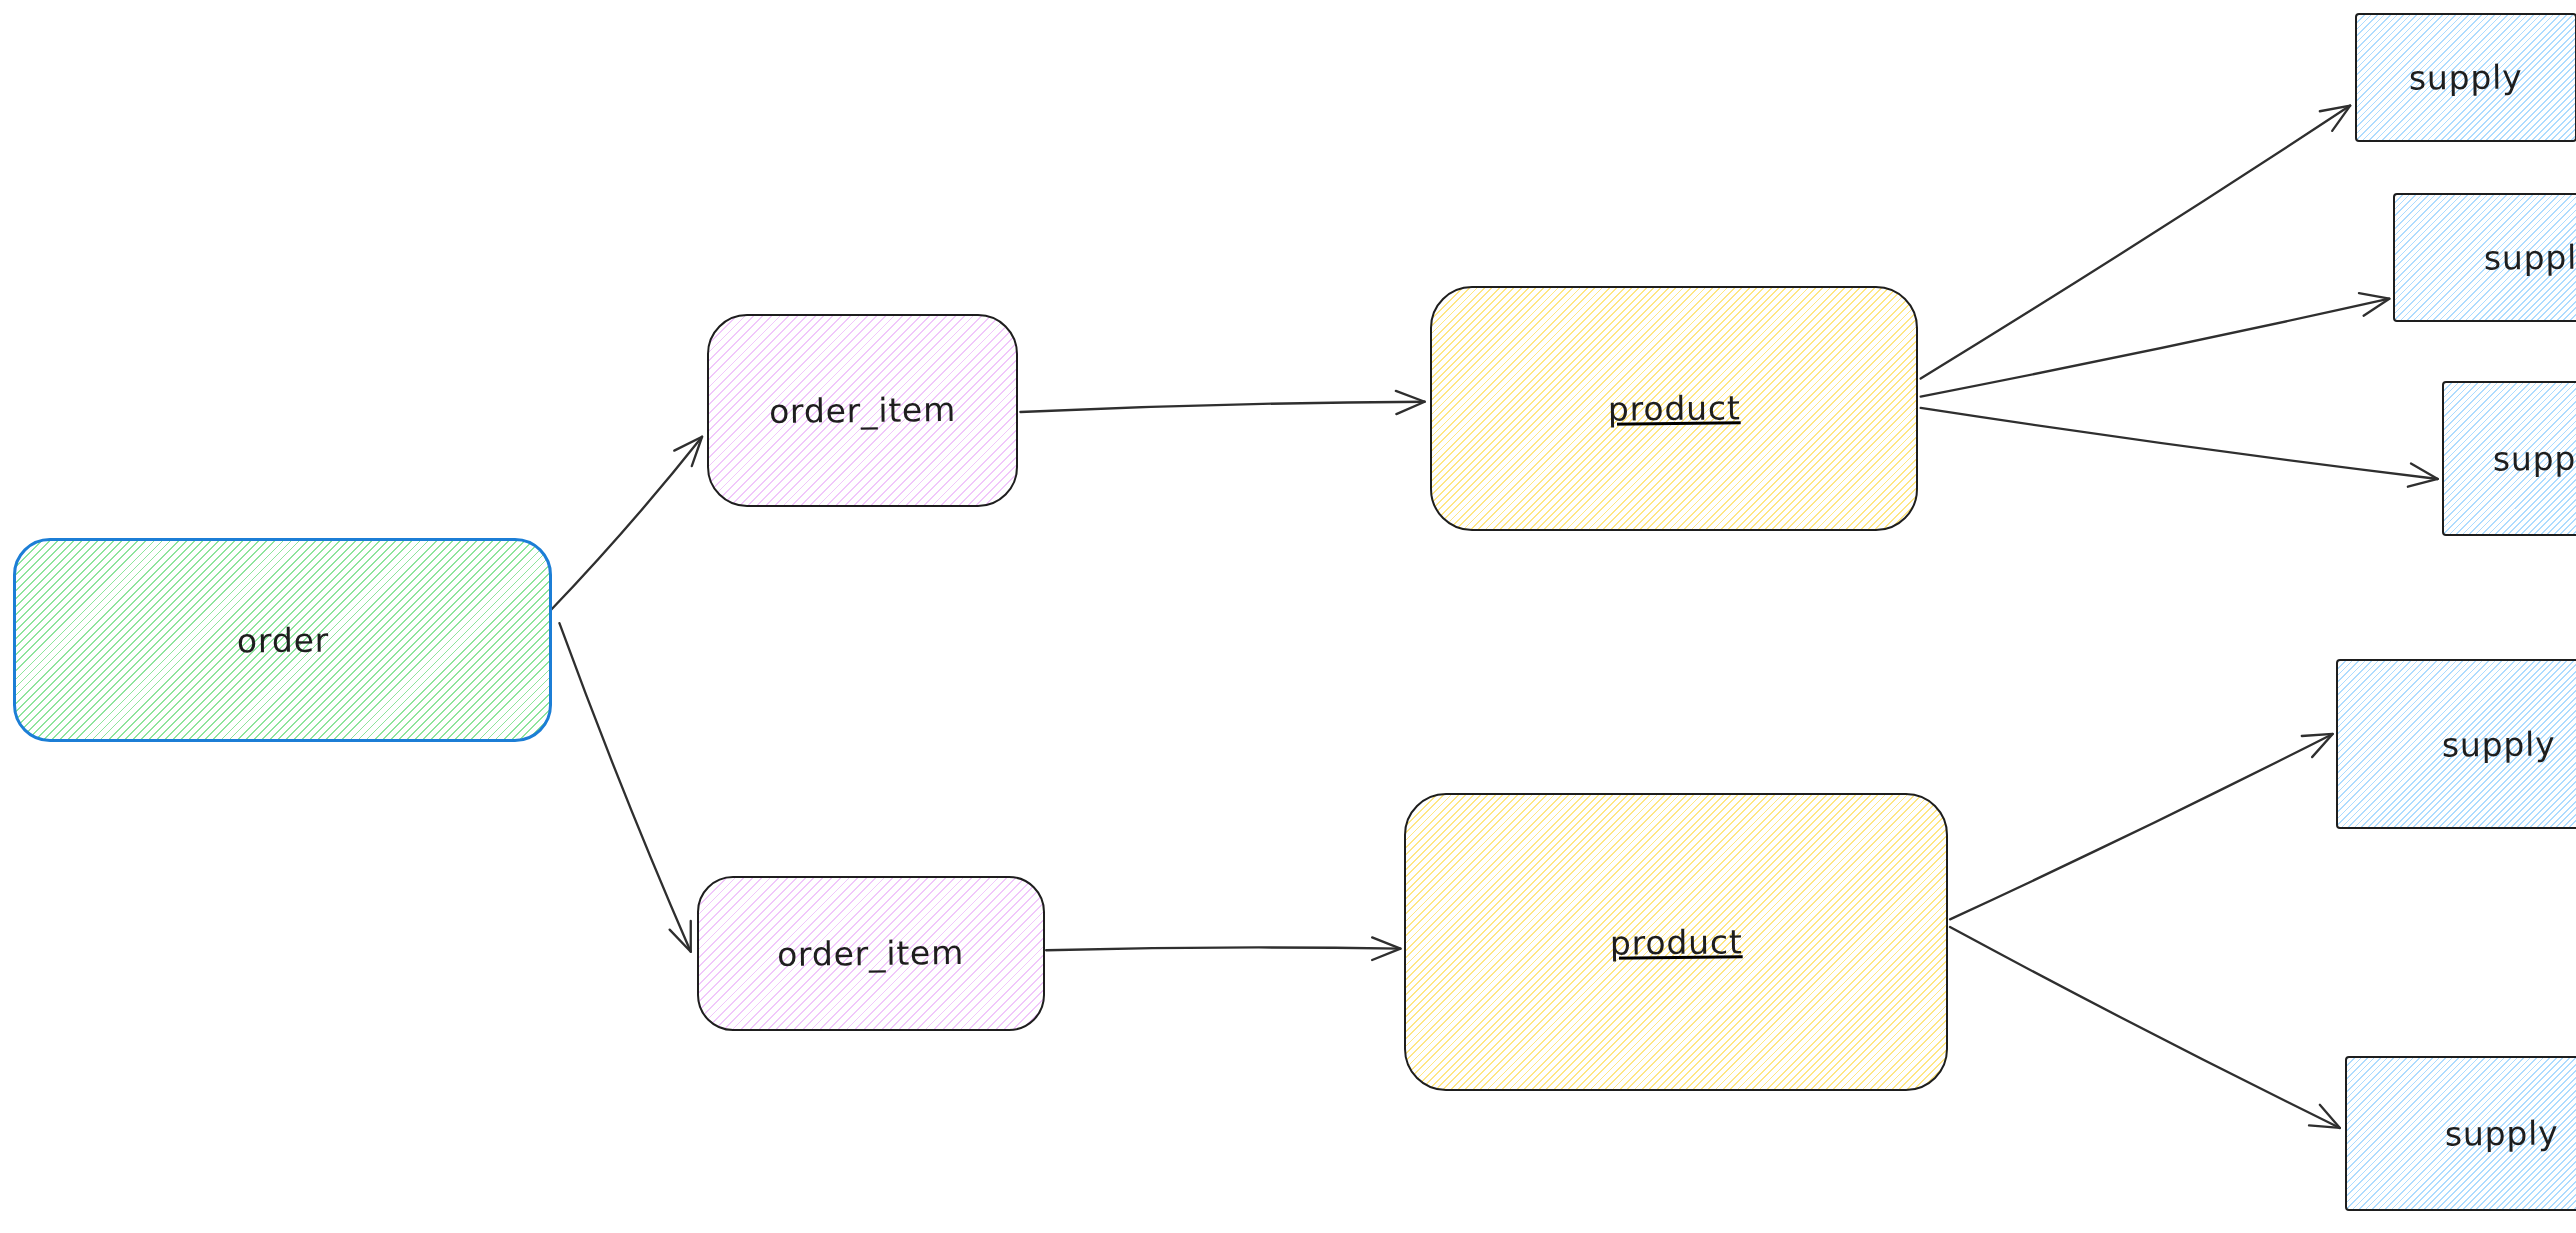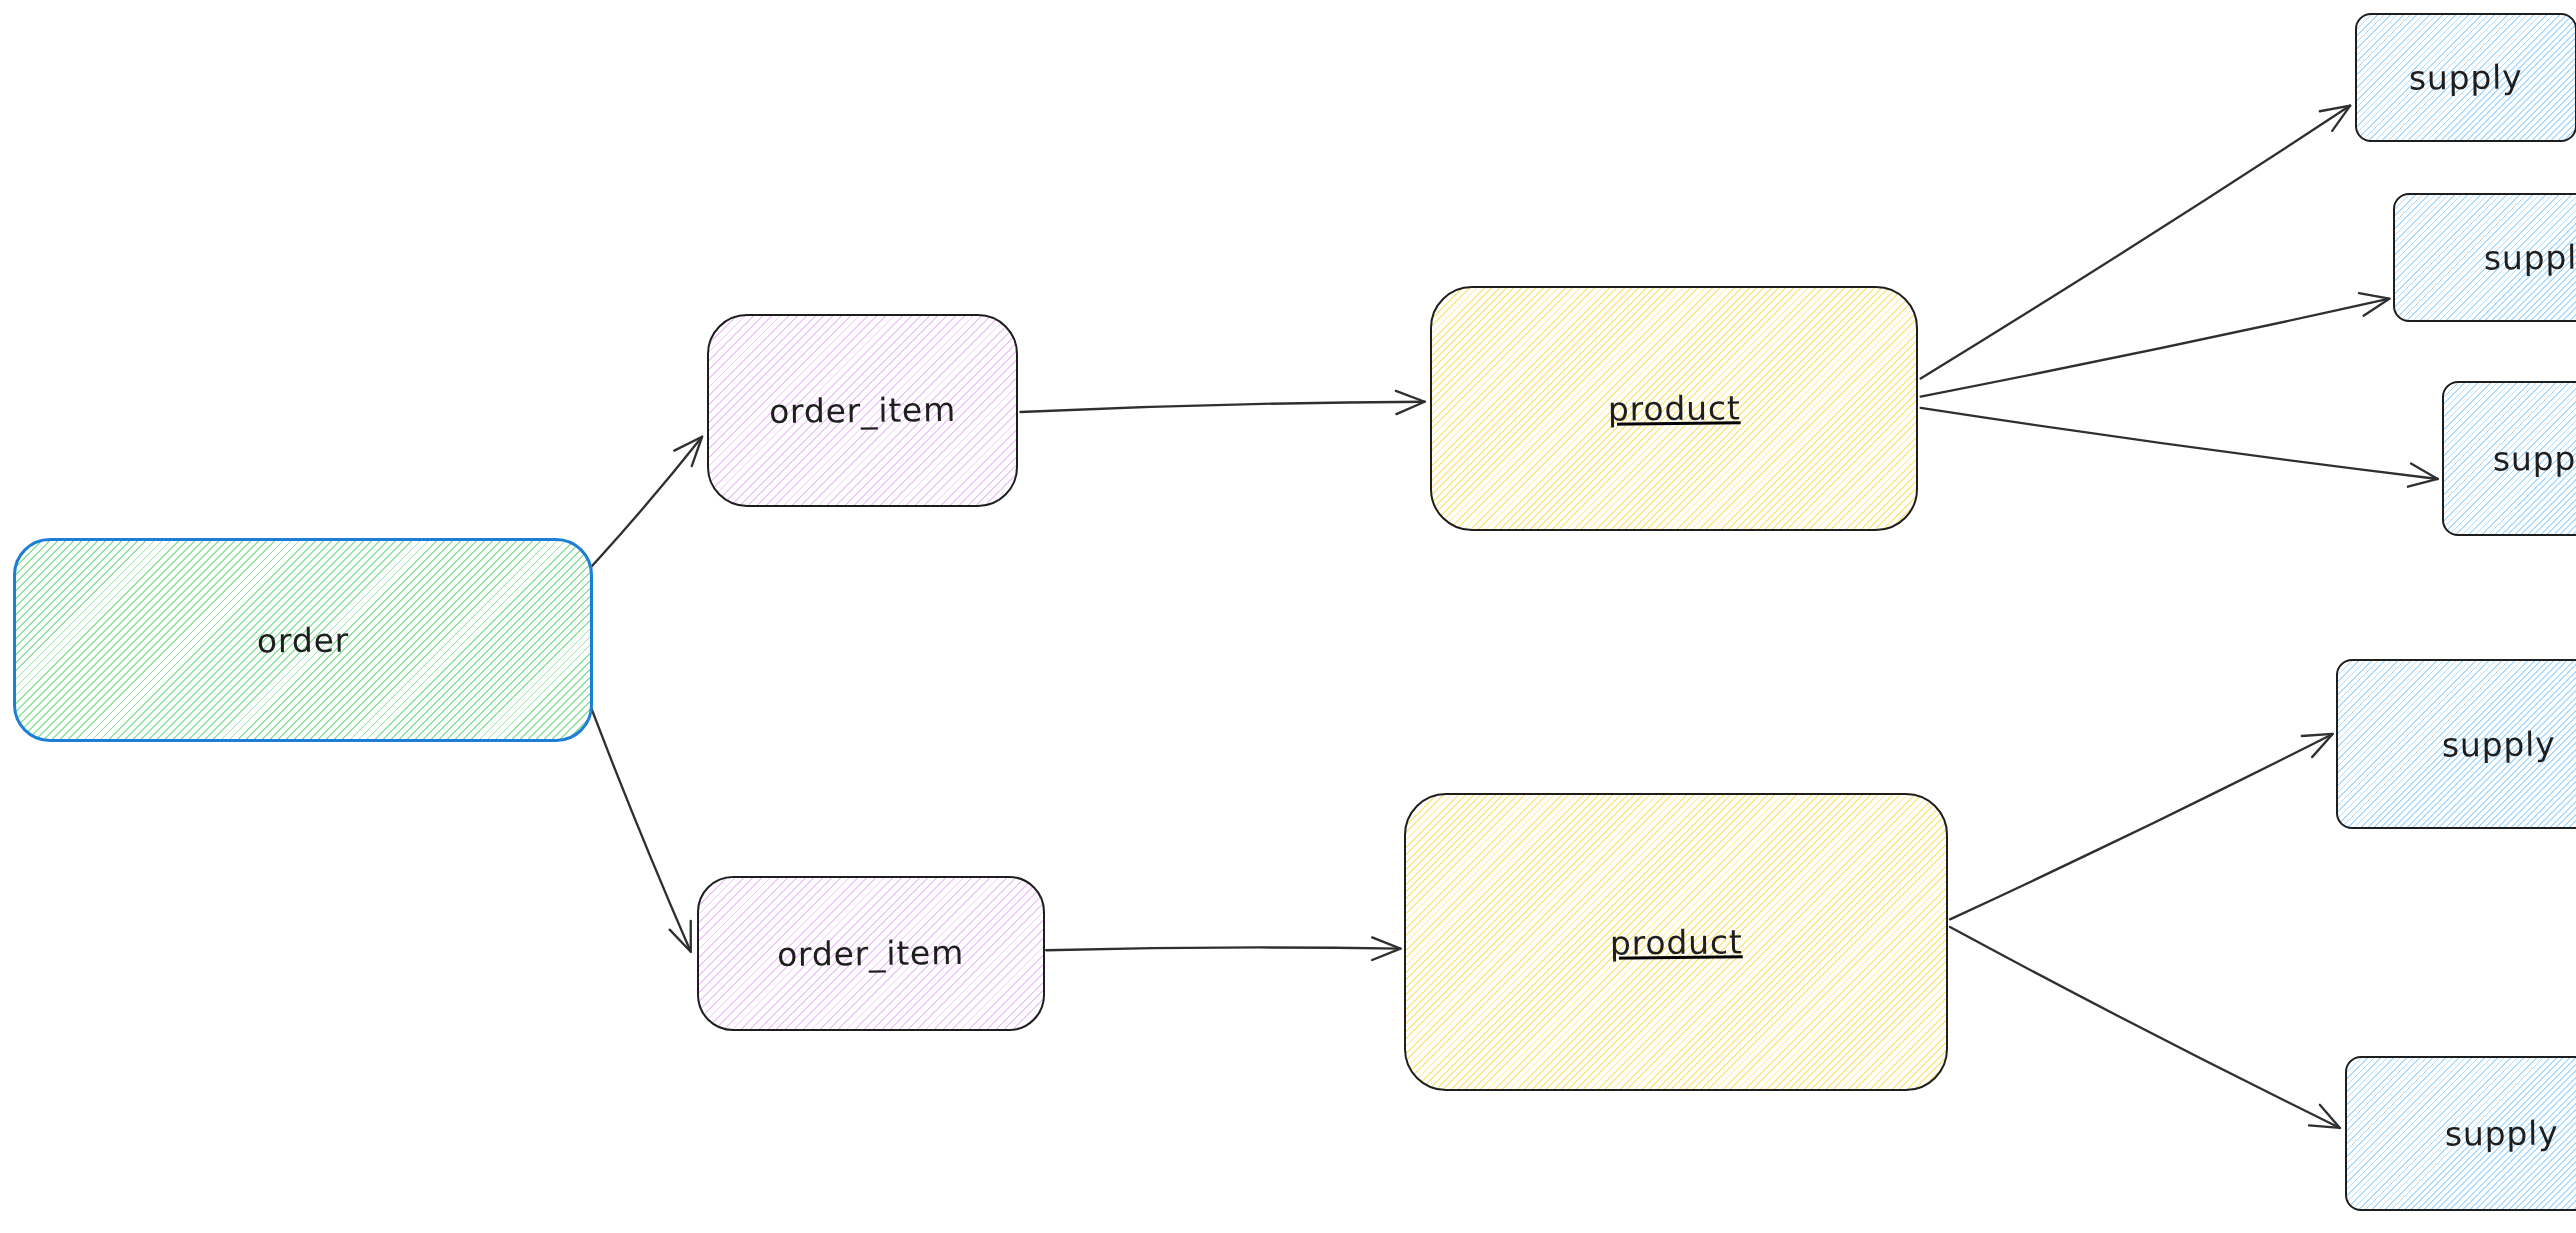--- a/index.html
+++ b/index.html
@@ -67,21 +67,21 @@
     border: 2.6px solid #1e1e1e;
     border-radius: 42px;
     background-image: repeating-linear-gradient(135deg,
       rgba(255, 224, 102, 0.8) 0px, rgba(255, 224, 102, 0.8) 1.3px,
       transparent 1.3px, transparent 5.2px);
     text-decoration: underline;
   }
   
   .node-supply {
     border: 2.6px solid #1e1e1e;
-    border-radius: 16px;
+    border-radius: 4px;
     background-image: repeating-linear-gradient(135deg,
       rgba(165, 216, 255, 0.9) 0px, rgba(165, 216, 255, 0.9) 1.3px,
       transparent 1.3px, transparent 4.6px);
   }
 </style>
 </head>
 <body>
 
 <div class="canvas">
 
@@ -126,21 +126,21 @@
       <path d="M 3785 1785 Q 4160 1612 4528 1425"></path>
       <path d="M 4468 1429 L 4528 1425 M 4488 1470 L 4528 1425"></path>
     </g>
 
     <g>
       <path d="M 3785 1800 Q 4159 2002 4542 2190"></path>
       <path d="M 4503 2145 L 4542 2190 M 4482 2185 L 4542 2190"></path>
     </g>
   </svg>
 
-  <div class="node node-order" style="left:13px; top:538px; width:580px; height:204px;">
+  <div class="node node-order" style="left:13px; top:538px; width:539px; height:204px;">
     <span class="label">order</span>
   </div>
 
   <div class="node node-order-item" style="left:707px; top:314px; width:311px; height:193px;">
     <span class="label">order_item</span>
   </div>
 
   <div class="node node-order-item" style="left:697px; top:876px; width:348px; height:155px; border-radius:36px;">
     <span class="label">order_item</span>
   </div>

